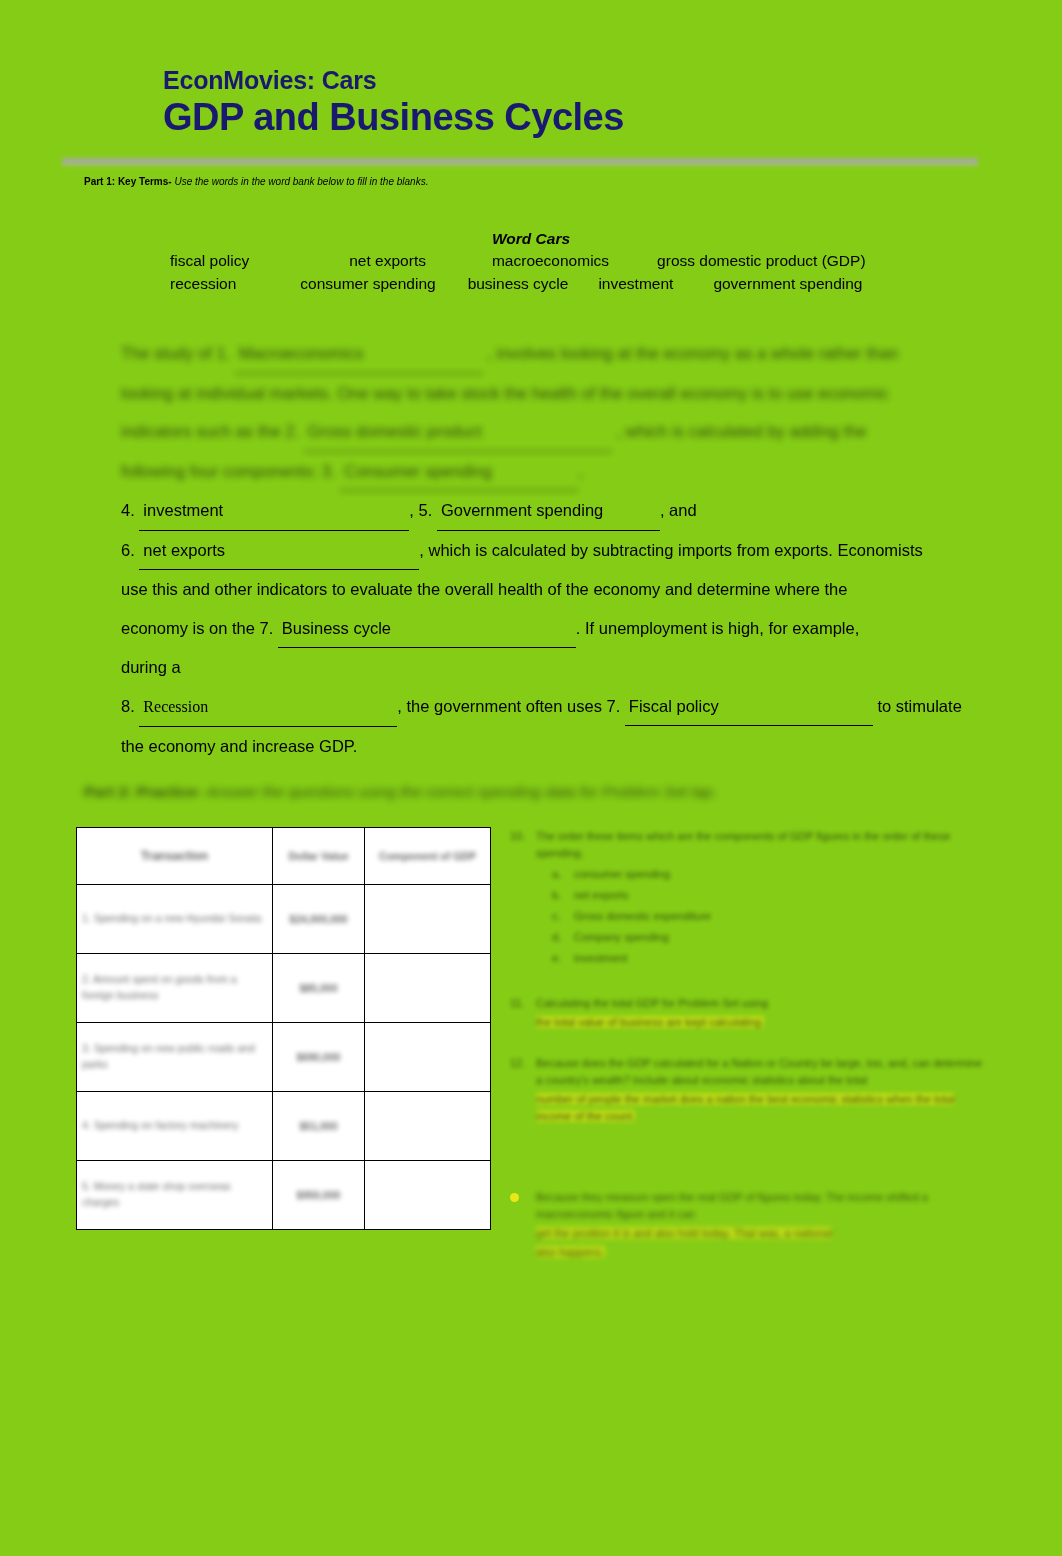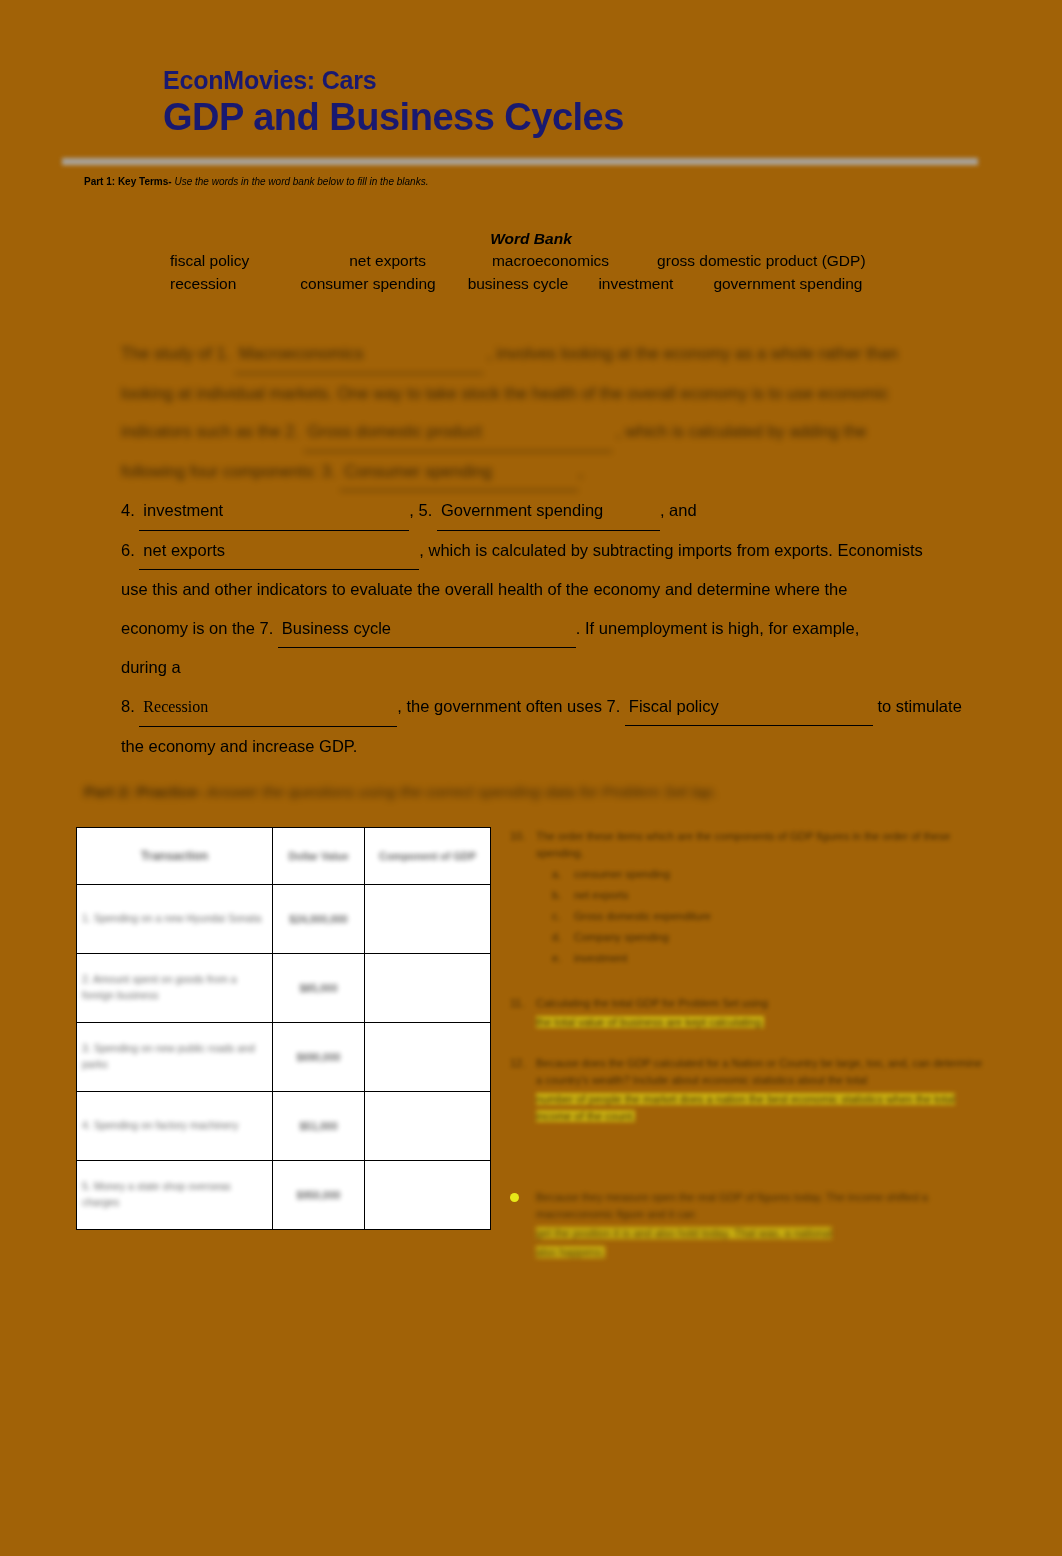--- a/index.html
+++ b/index.html
@@ -14,21 +14,21 @@
     font-family: "Liberation Sans", sans-serif;
     color: #000000;
     overflow: hidden;
   }
 
   .page {
     position: absolute;
     left: 0; top: 0;
     width: 1062px;
     height: 1556px;
-    background: #a16207;
+    background: #84cc16;
   }
 
   
   .header-block {
     position: absolute;
     left: 163px;
     top: 66px;
     width: 800px;
   }
   .title-sub {
@@ -214,21 +214,21 @@
     <div class="title-sub">EconMovies: Cars</div>
     <div class="title-main">GDP and Business Cycles</div>
   </div>
   <div class="header-rule"></div>
 
   <div class="part1-line">
     <b>Part 1: Key Terms-</b>
     <i>Use the words in the word bank below to fill in the blanks.</i>
   </div>
 
-  <div class="wb-title">Word Bank</div>
+  <div class="wb-title">Word Cars</div>
   <div class="wb-row wb-row1">
     <span class="wb-item">fiscal policy</span><span class="wb-item s1"></span><span class="wb-item">net exports</span><span class="wb-item s2"></span><span class="wb-item">macroeconomics</span><span class="wb-item s3"></span><span class="wb-item">gross domestic product (GDP)</span>
   </div>
   <div class="wb-row wb-row2">
     <span class="wb-item">recession</span><span class="wb-item t1"></span><span class="wb-item">consumer spending</span><span class="wb-item t2"></span><span class="wb-item">business cycle</span><span class="wb-item t3"></span><span class="wb-item">investment</span><span class="wb-item t4"></span><span class="wb-item">government spending</span>
   </div>
 
   <div class="para">
 
     <div class="ptxt blurline">

